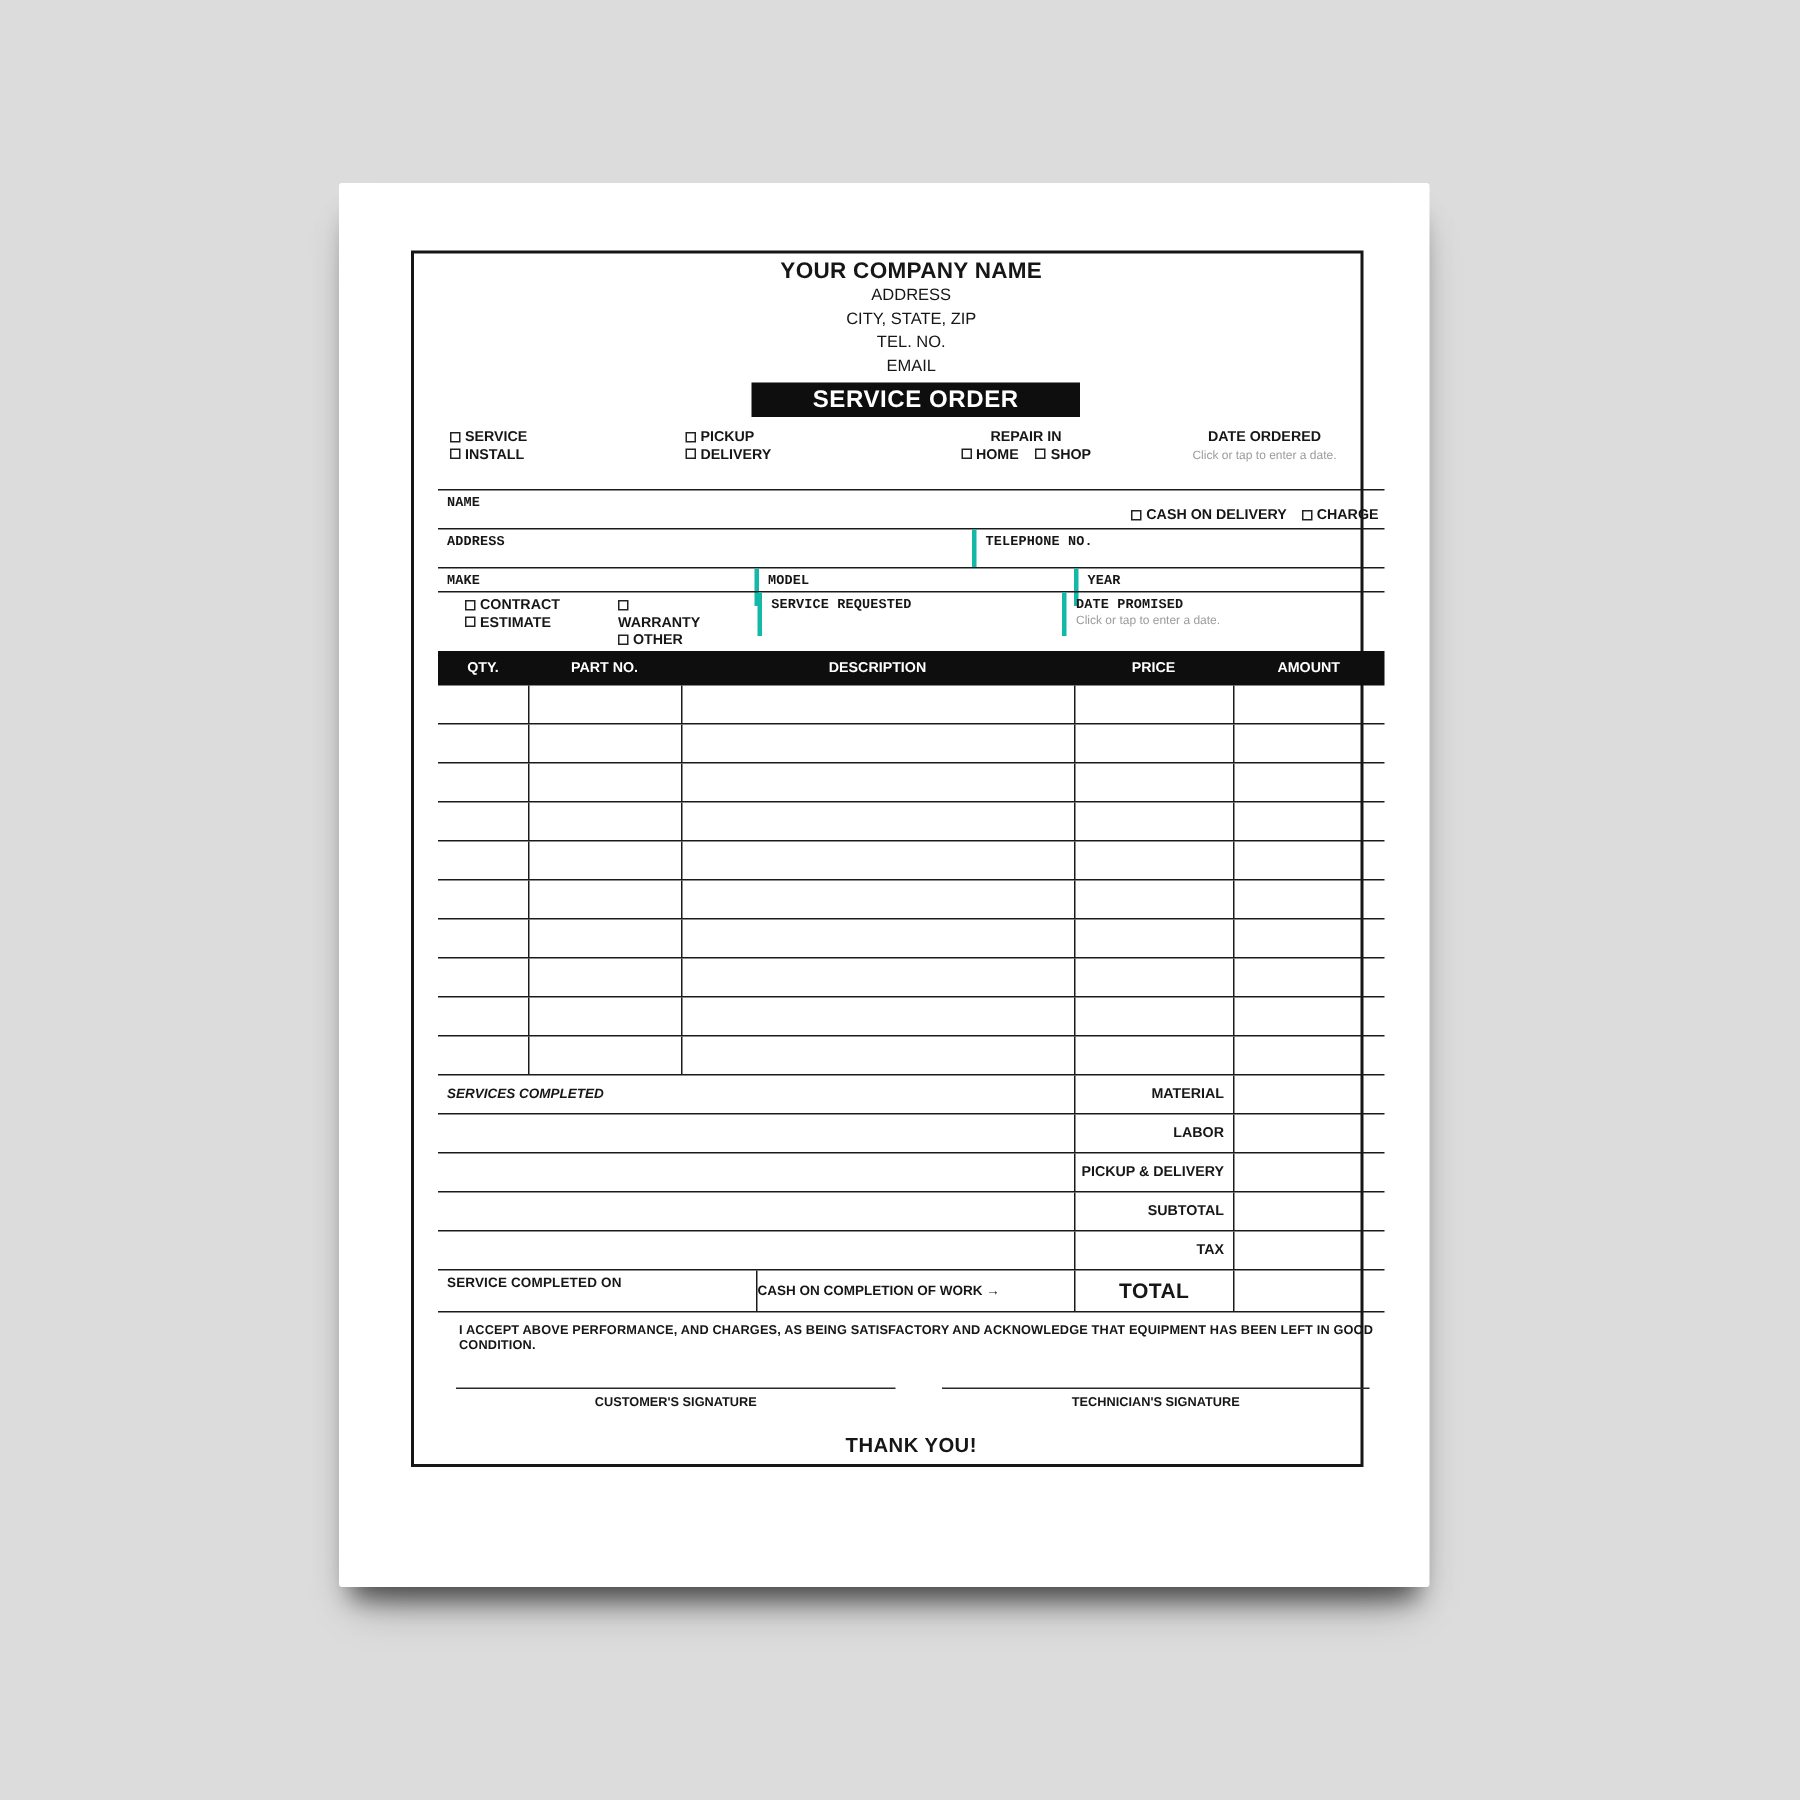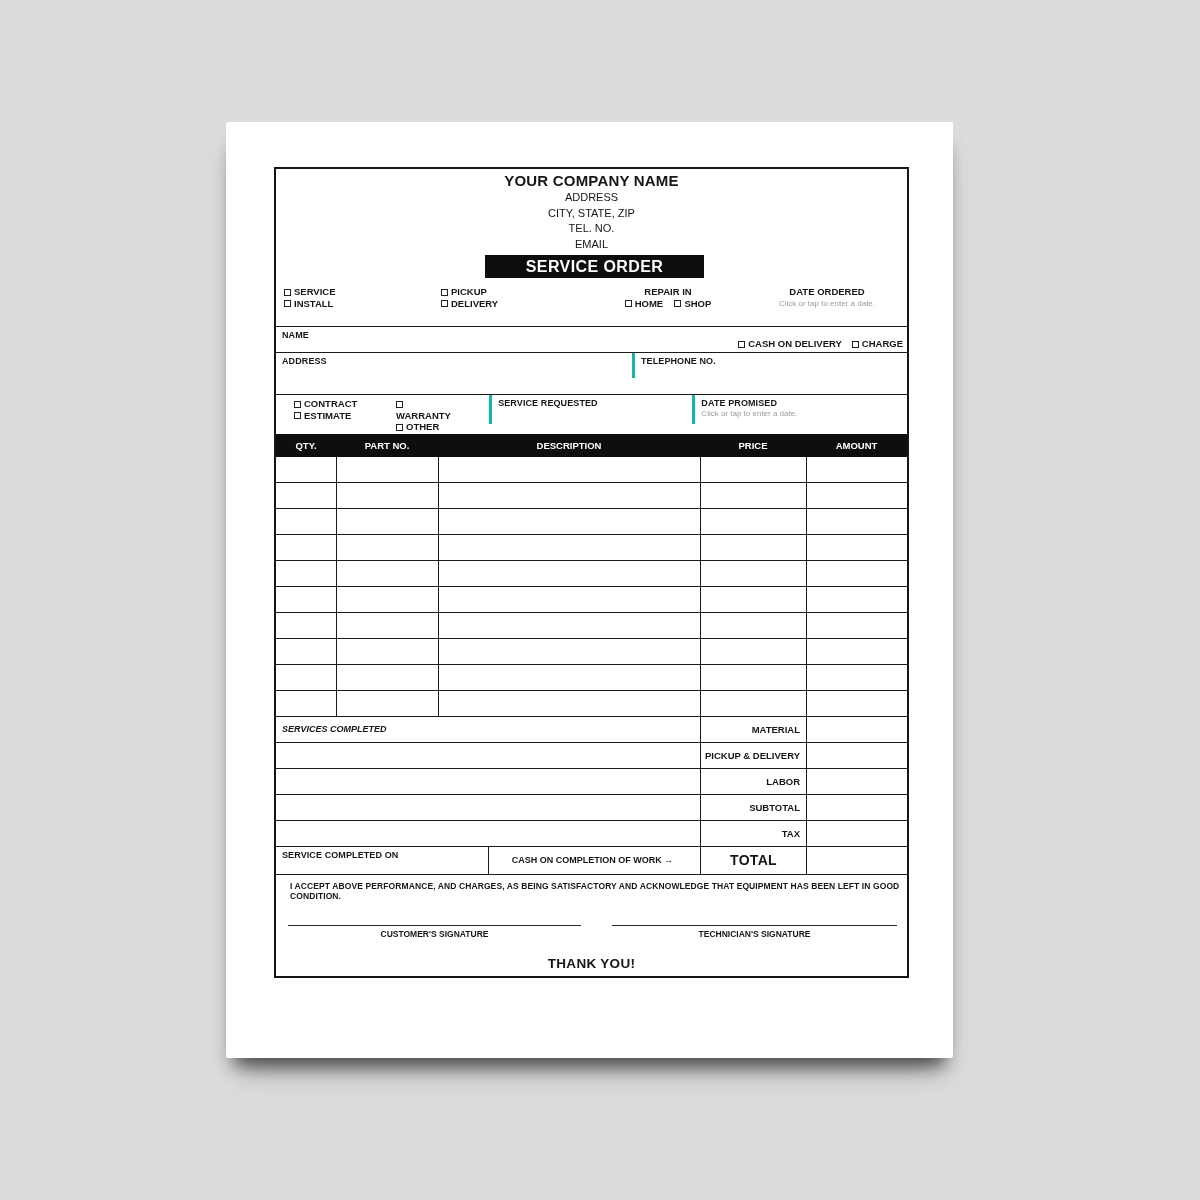--- a/index.html
+++ b/index.html
@@ -14,21 +14,21 @@
   .paper {
     position:absolute; left:226px; top:122px; width:727px; height:936px;
     background:#ffffff; border-radius:2px;
     box-shadow:0 16px 16px -8px rgba(0,0,0,0.55), 0 22px 30px -14px rgba(0,0,0,0.35);
   }
   .form {
     position:absolute; left:48px; top:45px; width:635px; height:811px;
     border:2px solid #161616;
   }
   
-  .abs { position:absolute; }
+  .abs { position:absolute;margin-left:16px; }
 
   
   .header-block { left:0; top:3px; width:631px; text-align:center; }
   .company { font-size:15px; font-weight:bold; letter-spacing:0.2px; line-height:18px; }
   .hline { font-size:11px; line-height:15.5px; font-weight:500; }
   .banner {
     left:209px; top:86px; width:219px; height:23px; background:#0e0e0e;
     color:#fff; font-size:16px; font-weight:bold; text-align:center;
     line-height:23px; letter-spacing:0.4px;
   }
@@ -45,21 +45,21 @@
   .cb {
     display:inline-block; width:7px; height:7px; border:1px solid #222;
     background:#fff; margin-right:3px; position:relative; top:0.5px;
   }
 
   
   .grid-row { left:0; width:631px; border-top:1px solid #1a1a1a; display:flex; }
   .lbl { font-size:9px; font-weight:bold; letter-spacing:0.1px; }
   .cell { position:relative; height:100%; }
   .cell + .cell { border-left:3px solid #14b8a6; }
-  .cell .lbl { position:absolute; top:3px; left:6px; white-space:nowrap; }
+  .cell .lbl { position:absolute; top:3px; left:6px; white-space:nowrap;font-family:Liberation Mono, monospace; }
 
   .row-name    { top:157px; height:26px; }
   .row-name .cod { position:absolute; right:4px; bottom:3px; font-size:9.5px; font-weight:bold; white-space:nowrap; }
   .row-name .cod .gap { display:inline-block; width:10px; }
   .row-addr    { top:183px; height:26px; }
   .row-vehicle { top:209px; height:26px; }
   .row-request { top:225px; height:30px;padding-left:12px; }
   .req-checks { position:absolute; top:3px; left:6px; font-size:9.5px; font-weight:bold; line-height:11.5px; }
   .req-checks .c2 { position:absolute; left:102px; top:0; }
   .cell .hint2 { position:absolute; top:14px; left:6px; color:#9b9b9b; font-size:8px; white-space:nowrap; }
@@ -87,21 +87,21 @@
   .tlabel {
     width:106px; border-left:1px solid #1a1a1a; text-align:right;
     font-size:9.5px; font-weight:bold; line-height:25px; padding-right:6px;
   }
   .tval { width:101px; border-left:1px solid #1a1a1a; }
   .svc-completed { position:absolute; left:6px; top:0; line-height:25px; font-size:9px; font-weight:bold;font-style:italic; }
 
   .row-total { top:678px; left:0; width:631px; height:28px; display:flex; border-bottom:1px solid #1a1a1a; }
   .row-total .c1 { width:212px; position:relative; }
   .row-total .c1 .lbl { position:absolute; top:3px; left:6px; }
-  .row-total .c2 { width:212px; border-left:1px solid #1a1a1a; text-align:center;
+  .row-total .c2 { width:212px; border-left:1px solid #1a1a1a; text-align:left;
                    font-size:9px; font-weight:bold; line-height:27px; padding-right:4px; white-space:nowrap; }
   .row-total .c3 { width:106px; border-left:1px solid #1a1a1a; text-align:center;
                    font-size:14px; font-weight:bold; line-height:27px; letter-spacing:0.3px; }
   .row-total .c4 { width:101px; border-left:1px solid #1a1a1a; }
 
   
   .acceptance { top:706px; left:0; width:631px; padding:6px 0 0 14px;
                 font-size:8.5px; font-weight:bold; letter-spacing:0.1px; }
   .sig-line { border-top:1px solid #2a2a2a; height:0; }
   .sig-left  { left:12px;  top:756px; width:293px; }
@@ -161,20 +161,31 @@
 
     <div class="abs grid-row row-addr">
       <div class="cell" style="width:356px;">
         <span class="lbl">ADDRESS</span>
       </div>
       <div class="cell" style="width:275px;">
         <span class="lbl">TELEPHONE NO.</span>
       </div>
     </div>
 
+    <div class="abs grid-row row-vehicle">
+      <div class="cell" style="width:211px;">
+        <span class="lbl">MAKE</span>
+      </div>
+      <div class="cell" style="width:213px;">
+        <span class="lbl">MODEL</span>
+      </div>
+      <div class="cell" style="width:207px;">
+        <span class="lbl">YEAR</span>
+      </div>
+    </div>
 
     <div class="abs grid-row row-request">
       <div class="cell" style="width:211px;">
         <div class="req-checks">
           <div><span class="cb"></span><span>CONTRACT</span></div>
           <div><span class="cb"></span><span>ESTIMATE</span></div>
           <div class="c2">
             <div><span class="cb"></span><span>WARRANTY</span></div>
             <div><span class="cb"></span><span>OTHER</span></div>
           </div>
@@ -273,26 +284,26 @@
     <div class="abs totals">
       <div class="trow">
         <div class="tleft">
           <span class="svc-completed">SERVICES COMPLETED</span>
         </div>
         <div class="tlabel">MATERIAL</div>
         <div class="tval"></div>
       </div>
       <div class="trow">
         <div class="tleft"></div>
+        <div class="tlabel">LABOR</div>
+        <div class="tval"></div>
+      </div>
+      <div class="trow">
+        <div class="tleft"></div>
         <div class="tlabel">PICKUP &amp; DELIVERY</div>
-        <div class="tval"></div>
-      </div>
-      <div class="trow">
-        <div class="tleft"></div>
-        <div class="tlabel">LABOR</div>
         <div class="tval"></div>
       </div>
       <div class="trow">
         <div class="tleft"></div>
         <div class="tlabel">SUBTOTAL</div>
         <div class="tval"></div>
       </div>
       <div class="trow">
         <div class="tleft"></div>
         <div class="tlabel">TAX</div>

